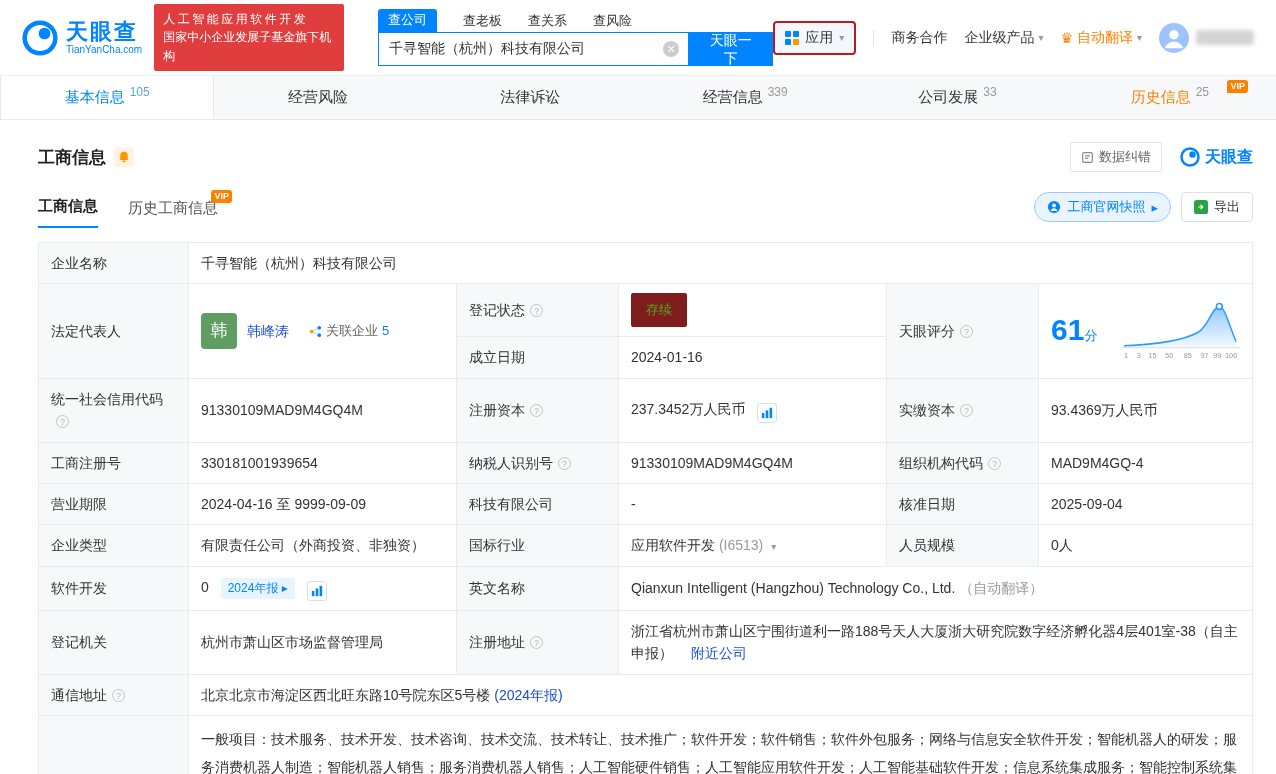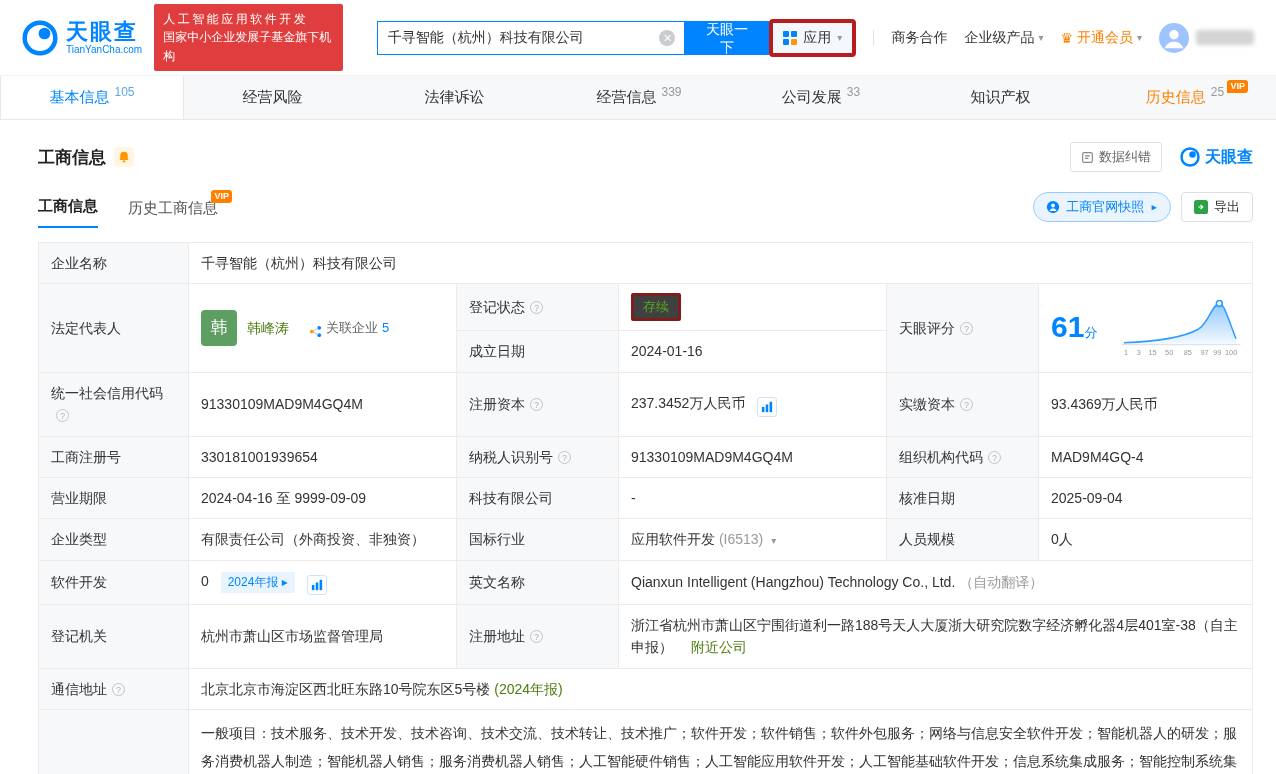--- a/index.html
+++ b/index.html
@@ -16,21 +16,21 @@
   .search-area { margin-left:34px; }
   .search-tabs { display:flex; align-items:flex-end; gap:26px; font-size:13px; height:22px; }
   .search-tab { color:#333; cursor:pointer; padding-bottom:2px; }
   .search-tab.active { background:#0084ff; color:#fff; padding:2px 10px 3px; border-radius:3px 3px 0 0; }
   .search-row { display:flex; }
   .search-input-wrap { position:relative; width:326px; }
   .search-input-wrap input { width:100%; height:34px; border:1px solid #0084ff; border-right:none; padding:0 30px 0 10px; font-size:14px; color:#333; outline:none; font-family:inherit; }
   .clear-icon { position:absolute; right:9px; top:50%; transform:translateY(-50%); width:16px; height:16px; border-radius:50%; background:#c9ccd1; color:#fff; font-size:11px; line-height:16px; text-align:center; cursor:pointer; }
   .search-btn { height:34px; padding:0 16px; background:#0084ff; border:none; color:#fff; font-size:14px; cursor:pointer; font-family:inherit; }
   .top-menu { margin-left:auto; display:flex; align-items:center; gap:17px; font-size:14px; white-space:nowrap; }
-  .apps-box { display:flex; align-items:center; gap:6px; border:4px solid #b91c1c; background:#f4f8fd; border-radius:4px; padding:6px 10px; cursor:pointer; }
+  .apps-box { display:flex; align-items:center; gap:6px; border:2px solid #b91c1c; background:#f4f8fd; border-radius:4px; padding:6px 10px; cursor:pointer; }
   .caret { color:#999; font-size:10px; }
   .vdivider { width:1px; height:16px; background:#e3e3e3; }
   .menu-item { cursor:pointer; display:flex; align-items:center; gap:4px; }
   .menu-vip { color:#ff7e00; }
   .crown { font-size:14px; color:#ff7e00; }
   .user { display:flex; align-items:center; gap:7px; cursor:pointer; }
   .blur-name { width:58px; height:15px; background:#d4d4d4; border-radius:3px; filter:blur(2px); }
 
   
   .nav-tabs { display:flex; background:#f7f8fa; border-bottom:1px solid #e8e8e8; height:44px; }
@@ -48,35 +48,35 @@
   .bell-box { margin-left:8px; width:20px; height:20px; border-radius:4px; background:#fff5e0; display:flex; align-items:center; justify-content:center; }
   .head-right { margin-left:auto; display:flex; align-items:center; gap:18px; }
   .correction-btn { display:flex; align-items:center; gap:5px; color:#666; font-size:13px; border:1px solid #e2e2e2; border-radius:3px; padding:5px 10px; background:#fff; cursor:pointer; font-family:inherit; }
   .mini-brand { display:flex; align-items:center; gap:5px; }
   .mini-brand .t { color:#0084ff; font-weight:bold; font-size:16px; }
 
   .subtab-row { display:flex; align-items:flex-end; margin-top:20px; }
   .subtab { font-size:15px; color:#555; margin-right:30px; padding-bottom:10px; cursor:pointer; position:relative; }
   .subtab.active { color:#222; font-weight:bold; border-bottom:2px solid #0084ff; }
   .subtab .vip-tag2 { position:absolute; top:-9px; right:-14px; background:#ff8000; color:#fff; font-size:9px; font-weight:bold; padding:0 3px; border-radius:3px 3px 3px 0; line-height:13px; }
-  .subtab-actions { margin-left:auto; display:flex; align-items:center; gap:10px; padding-bottom:6px;font-family:Liberation Mono, monospace; }
+  .subtab-actions { margin-left:auto; display:flex; align-items:center; gap:10px; padding-bottom:6px; }
   .snapshot-btn { display:flex; align-items:center; gap:6px; color:#0084ff; background:#eaf4ff; border:1px solid #9cc9ff; border-radius:15px; padding:5px 12px; font-size:13px; cursor:pointer; font-family:inherit; }
   .export-btn { display:flex; align-items:center; gap:6px; color:#333; background:#fff; border:1px solid #dcdfe6; border-radius:4px; padding:5px 12px; font-size:13px; cursor:pointer; font-family:inherit; }
 
   
   .info-table { width:100%; border-collapse:collapse; table-layout:fixed; margin-top:14px; }
   .info-table td { border:1px solid #ebebeb; padding:9px 12px; font-size:14px; color:#333; vertical-align:middle; line-height:1.6; word-break:break-all; }
   .info-table td.lbl { background:#f7f8fa; color:#333; }
   .help { display:inline-block; width:13px; height:13px; border:1px solid #c0c4cc; border-radius:50%; color:#b0b4bb; font-size:9px; line-height:12px; text-align:center; margin-left:5px; vertical-align:1px; cursor:pointer; }
-  .blue-link { color:#4d7c0f; cursor:pointer; text-decoration:none; }
+  .blue-link { color:#1d4ed8; cursor:pointer; text-decoration:none; }
   .gray { color:#999; }
-  .status-badge { display:inline-block; padding:1px 9px; font-size:13px; color:#52a81e; background:#404040; border:3px solid #7f1d1d; border-radius:2px; line-height:20px; }
+  .status-badge { display:inline-block; padding:1px 9px; font-size:13px; color:#52a81e; background:#7f1d1d; border:6px solid #7f1d1d; border-radius:2px; line-height:20px; }
   .rep-cell { display:flex; align-items:center; gap:10px; }
   .rep-avatar { width:36px; height:36px; background:#5f9e62; color:#fff; font-size:17px; border-radius:4px; display:flex; align-items:center; justify-content:center; flex:0 0 36px; }
-  .related { display:flex; align-items:flex-end; gap:4px; margin-left:10px; font-size:13px; color:#666; cursor:pointer; white-space:nowrap; }
+  .related { display:flex; align-items:center; gap:4px; margin-left:10px; font-size:13px; color:#666; cursor:pointer; white-space:nowrap; }
   .related .num { color:#0084ff; }
   .score-cell { display:flex; align-items:center; justify-content:space-between; gap:6px; }
   .score-num { font-size:30px; font-weight:bold; color:#0084ff; line-height:1; }
   .score-unit { font-size:13px; color:#0084ff; }
   .hist-icon-box { display:inline-flex; width:20px; height:20px; border:1px solid #cfe3f8; border-radius:3px; align-items:center; justify-content:center; vertical-align:-5px; margin-left:8px; cursor:pointer; background:#fff; }
   .report-tag { display:inline-block; background:#e8f4ff; color:#0084ff; font-size:12px; padding:1px 7px; border-radius:2px; margin-left:8px; cursor:pointer; }
   .industry-caret { color:#999; font-size:10px; margin-left:4px; cursor:pointer; }
   .scope-cell { line-height:2 !important; }
   .chart-axis { font-size:7.5px; fill:#999; }
 </style>
@@ -96,20 +96,26 @@
         <div class="logo-en">TianYanCha.com</div>
       </div>
     </div>
 
     <div class="slogan">
       <div class="l1">人工智能应用软件开发</div>
       <div class="l2">国家中小企业发展子基金旗下机构</div>
     </div>
 
     <div class="search-area">
+      <div class="search-tabs">
+        <div class="search-tab active">查公司</div>
+        <div class="search-tab">查老板</div>
+        <div class="search-tab">查关系</div>
+        <div class="search-tab">查风险</div>
+      </div>
       <div class="search-row">
         <div class="search-input-wrap">
           <input type="text" value="千寻智能（杭州）科技有限公司" style="">
           <span class="clear-icon">✕</span>
         </div>
         <button class="search-btn">天眼一下</button>
       </div>
     </div>
 
     <div class="top-menu">
@@ -126,21 +132,21 @@
       <div class="vdivider"></div>
       <div class="menu-item">
         <span>商务合作</span>
       </div>
       <div class="menu-item">
         <span>企业级产品</span>
         <span class="caret">▾</span>
       </div>
       <div class="menu-item menu-vip">
         <span class="crown">♛</span>
-        <span>开通会员</span>
+        <span>自动翻译</span>
         <span class="caret">▾</span>
       </div>
       <div class="user">
         <svg width="30" height="30" viewBox="0 0 32 32">
           <circle cx="16" cy="16" r="16" fill="#9fc3ff"></circle>
           <circle cx="16" cy="12.5" r="5" fill="#fff"></circle>
           <path d="M6 27c2-5 6-7 10-7s8 2 10 7z" fill="#fff"></path>
         </svg>
         <span class="blur-name"></span>
       </div>
@@ -160,24 +166,20 @@
       <span>法律诉讼</span>
         <span class="cnt"></span>
     </div>
     <div class="nav-tab">
       <span>经营信息</span>
         <span class="cnt">339</span>
     </div>
     <div class="nav-tab">
       <span>公司发展</span>
         <span class="cnt">33</span>
-    </div>
-    <div class="nav-tab">
-      <span>知识产权</span>
-        <span class="cnt"></span>
     </div>
     <div class="nav-tab vip">
       <span class="vip-tag">VIP</span>
       <span>历史信息</span>
         <span class="cnt">25</span>
     </div>
   </nav>
 
   <main class="content">
 

